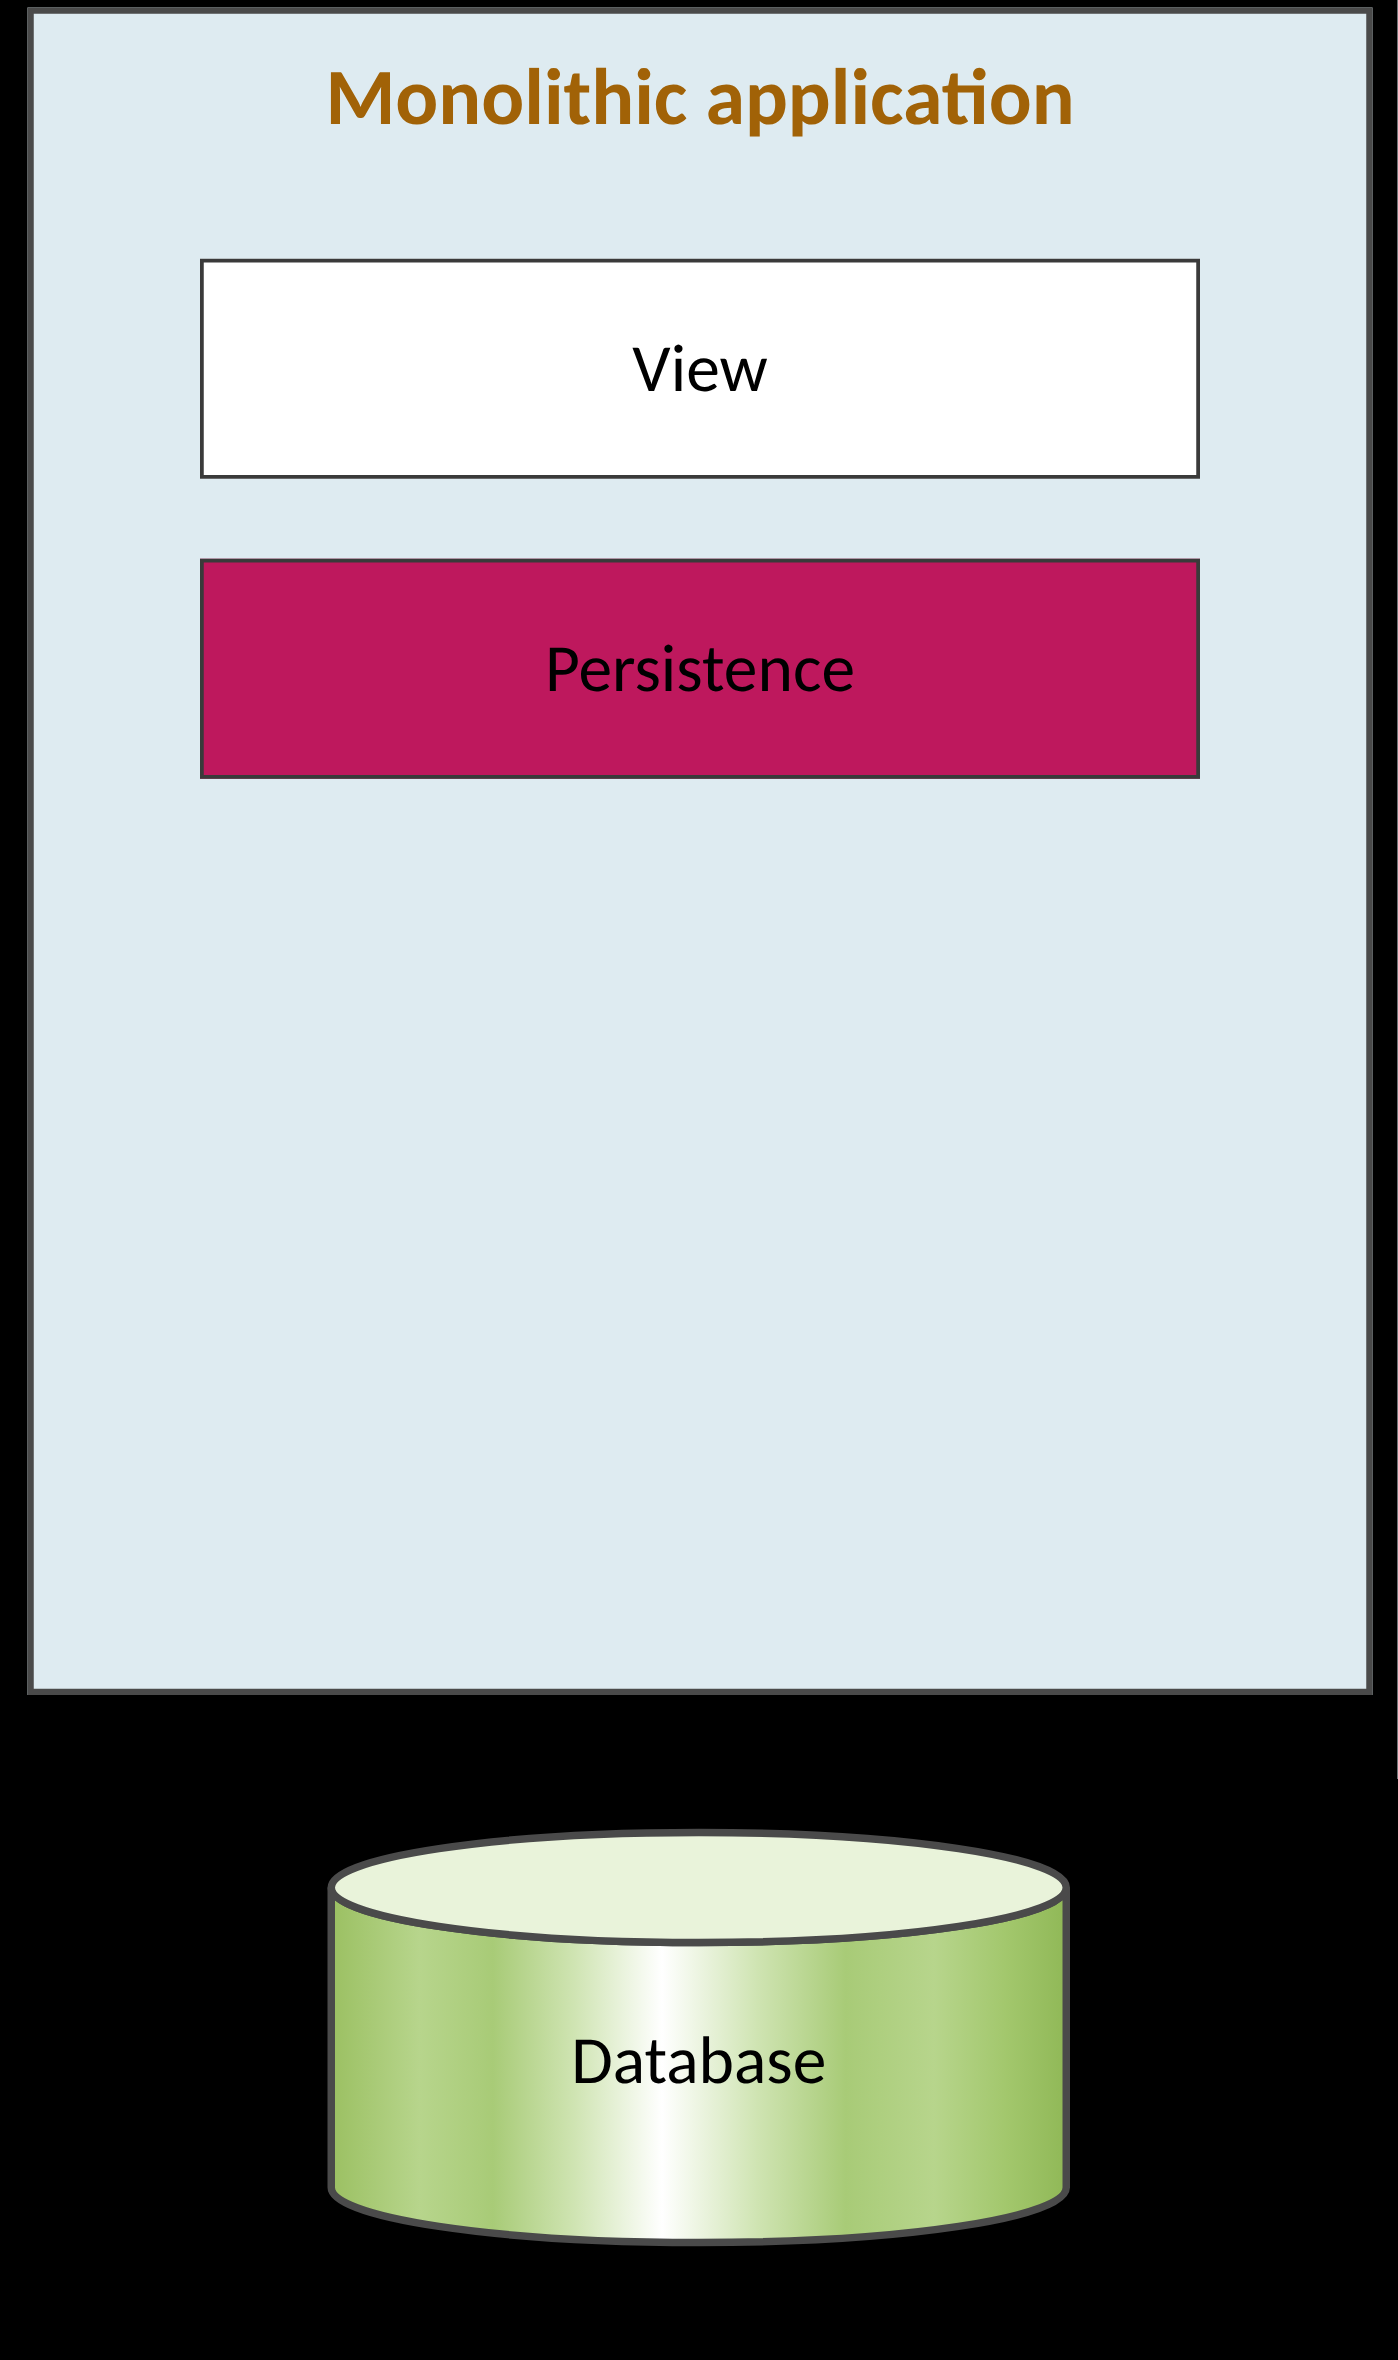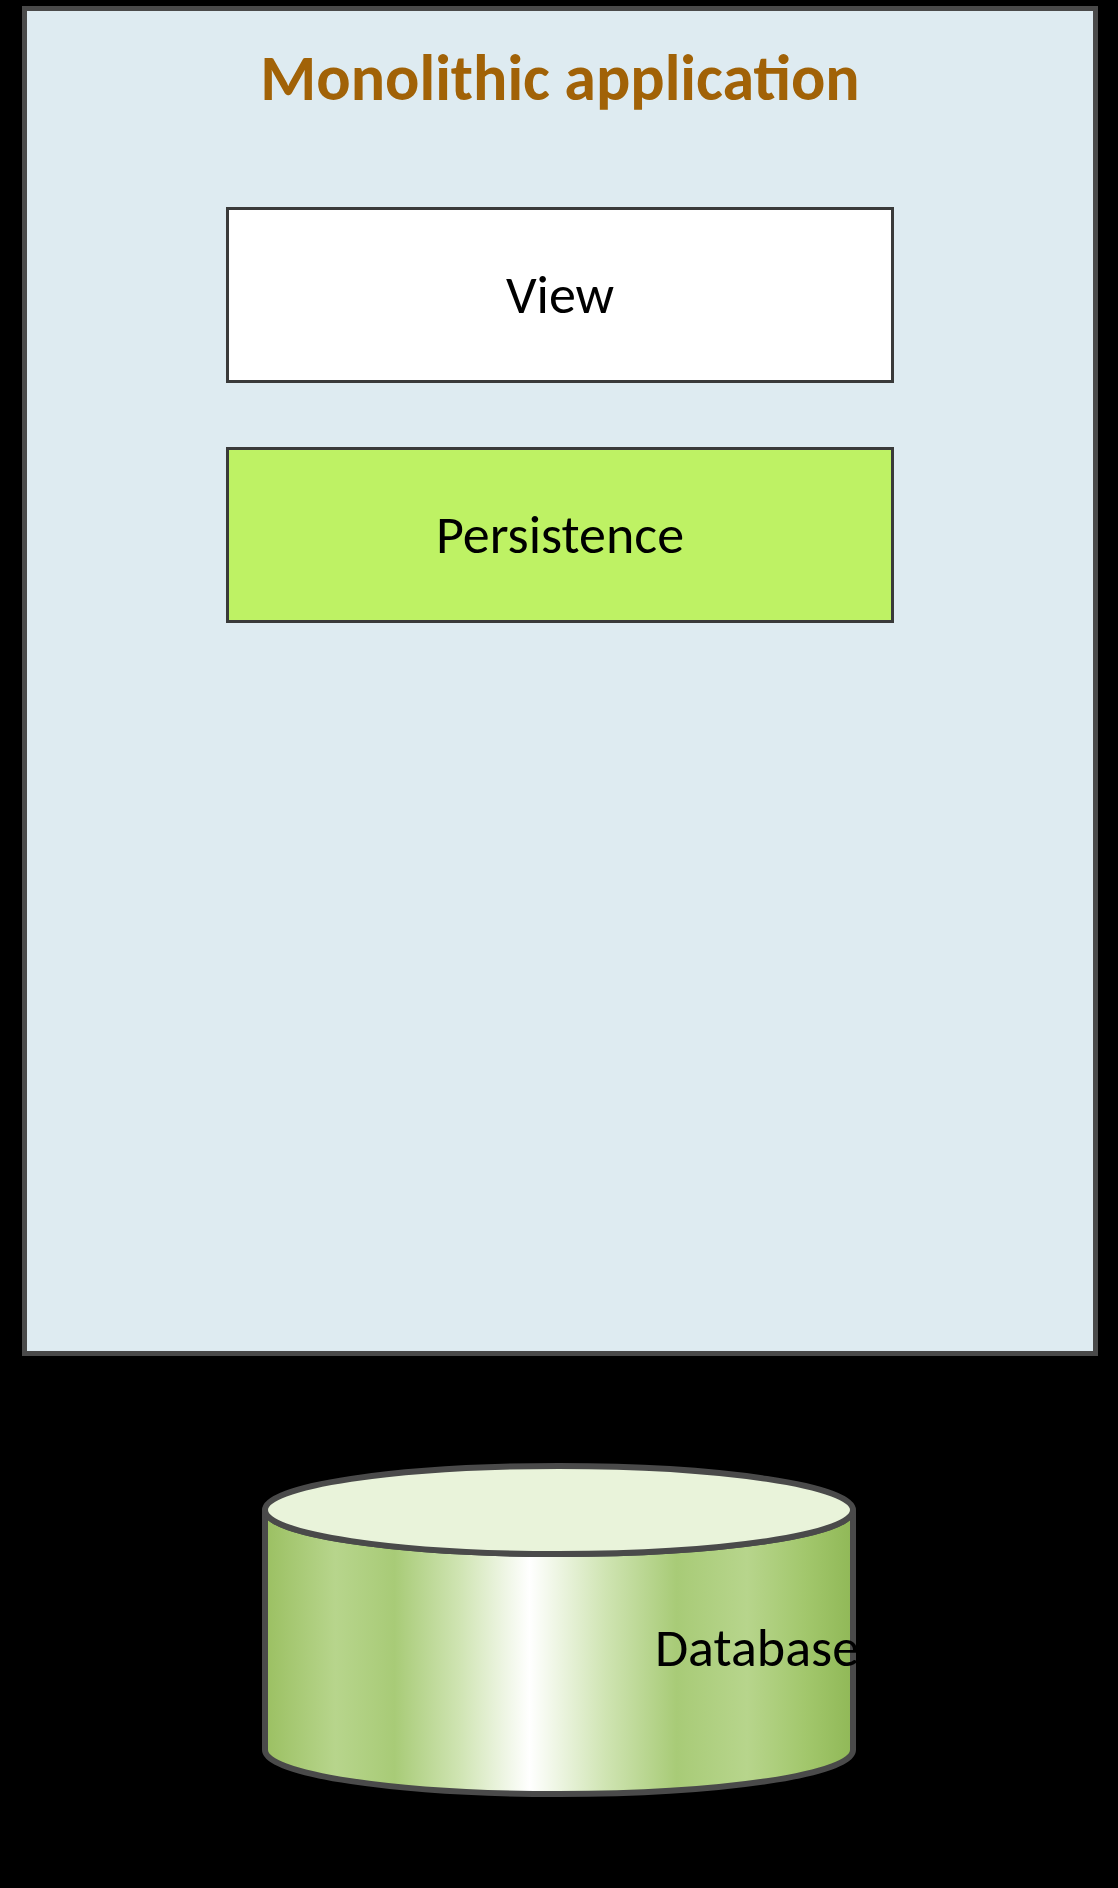--- a/index.html
+++ b/index.html
@@ -21,52 +21,52 @@
     padding-top: 28px;
   }
   .app-title {
     text-align: center;
     font-size: 64px;
     font-weight: bold;
     color: #a16207;
     margin-bottom: 90px;
   }
   .layer {
-    width: 668px;
+    width: 800px;
     height: 176px;
     margin: 0 auto 64px auto;
     border: 3px solid #3a3a3a;
     display: flex;
     align-items: center;
     justify-content: center;
     font-size: 54px;
     color: #000;
   }
   .layer-view { background: #ffffff; }
   .layer-app-model { background: #ebf4fa; }
   .layer-domain-model { background: #f7f2a0; }
-  .layer-persistence { background: #bef264; margin-top: 16px; }
+  .layer-persistence { background: #be185d; margin-top: 16px; }
 
   .db-wrap {
     position: absolute;
     left: 259px;
     top: 1460px;
     width: 600px;
     height: 340px;
   }
   .db-cyl {
     position: absolute;
     left: 0; top: 0;
     width: 600px; height: 340px;
   }
   .db-label {
     position: absolute;
     width: 100%;
     top: 155px;
-    text-align: right;
+    text-align: center;
     font-size: 54px;
     color: #000;
   }
 </style>
 </head>
 <body>
 
 <div class="app-container">
   <div class="app-title">Monolithic application</div>
 

